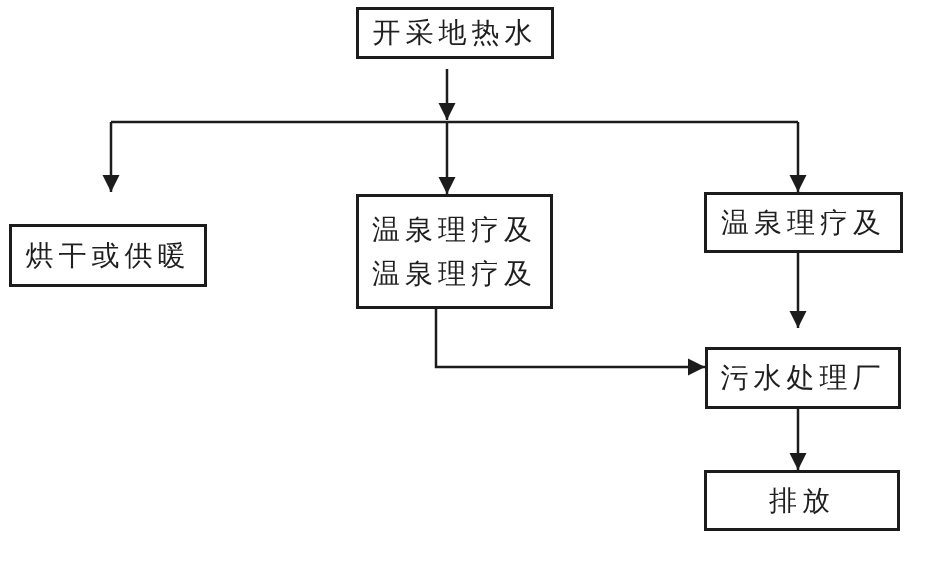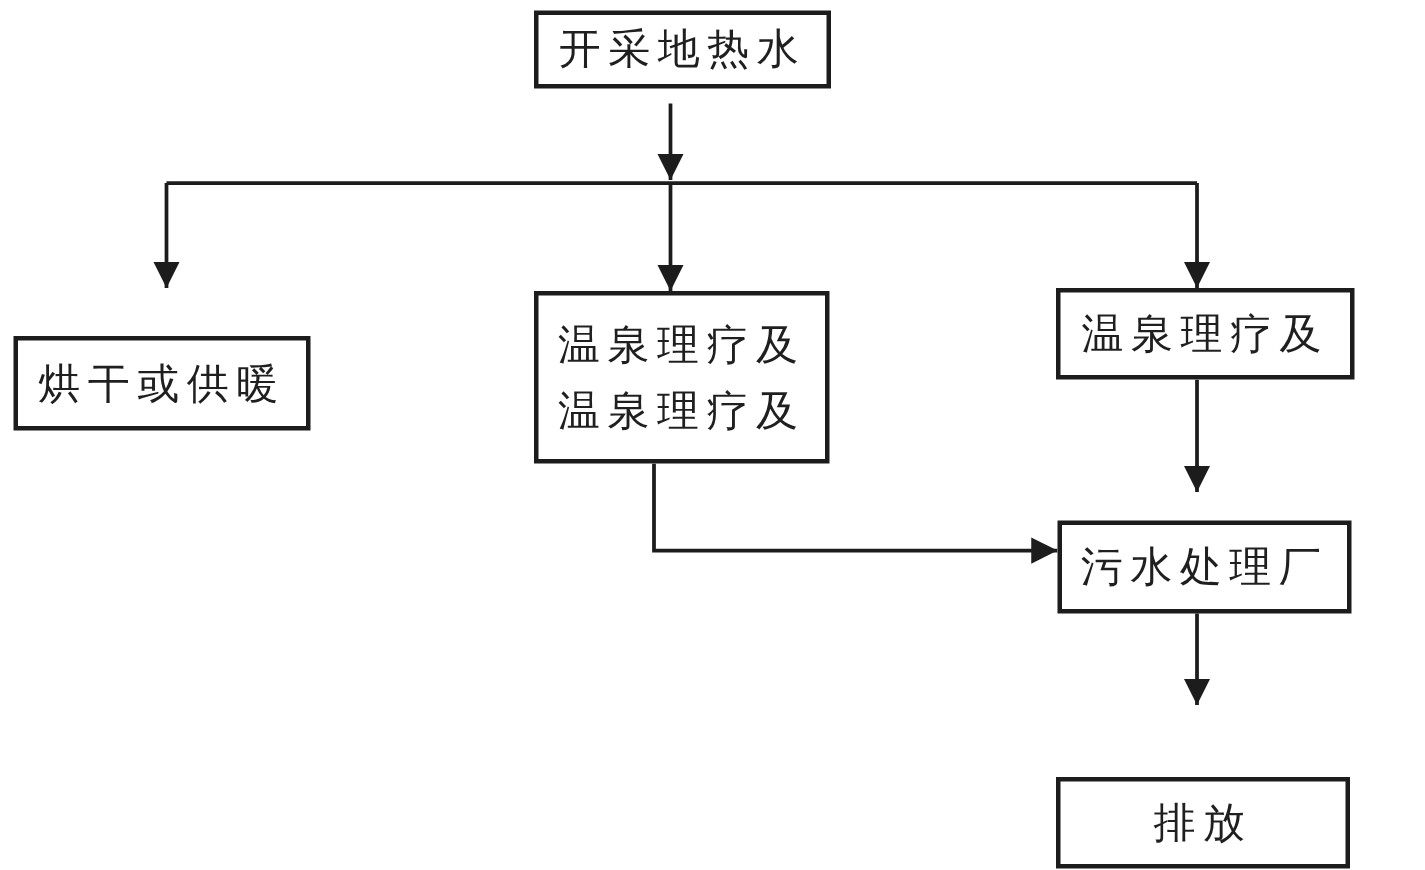--- a/index.html
+++ b/index.html
@@ -38,21 +38,21 @@
     line-height: 1.55;
     z-index: 2;
     text-align: center;
     white-space: nowrap;
   }
   .node-source    { left: 356px; top: 7px;   width: 198px; height: 52px; }
   .node-drying    { left: 9px;   top: 192px; width: 198px; height: 63px; margin-top: 32px; }
   .node-spa       { left: 356px; top: 194px; width: 197px; height: 115px; }
   .node-fish      { left: 704px; top: 192px; width: 199px; height: 61px; }
   .node-sewage    { left: 705px; top: 347px; width: 196px; height: 62px; }
-  .node-discharge { left: 704px; top: 470px; width: 196px; height: 61px; margin-top: 48px; }
+  .node-discharge { left: 704px; top: 470px; width: 196px; height: 61px; }
 </style>
 </head>
 <body>
 
 <div class="canvas">
 
   <svg class="edges-layer" width="950" height="580" viewBox="0 0 950 580" fill="none" stroke="#1c1c1c" stroke-width="2.5">
     <defs>
       <marker id="arrow" markerWidth="7" markerHeight="7" refX="7" refY="3.5" orient="auto" markerUnits="strokeWidth">
         <path d="M0,0 L7,3.5 L0,7 Z" fill="#1c1c1c" stroke="none"></path>

